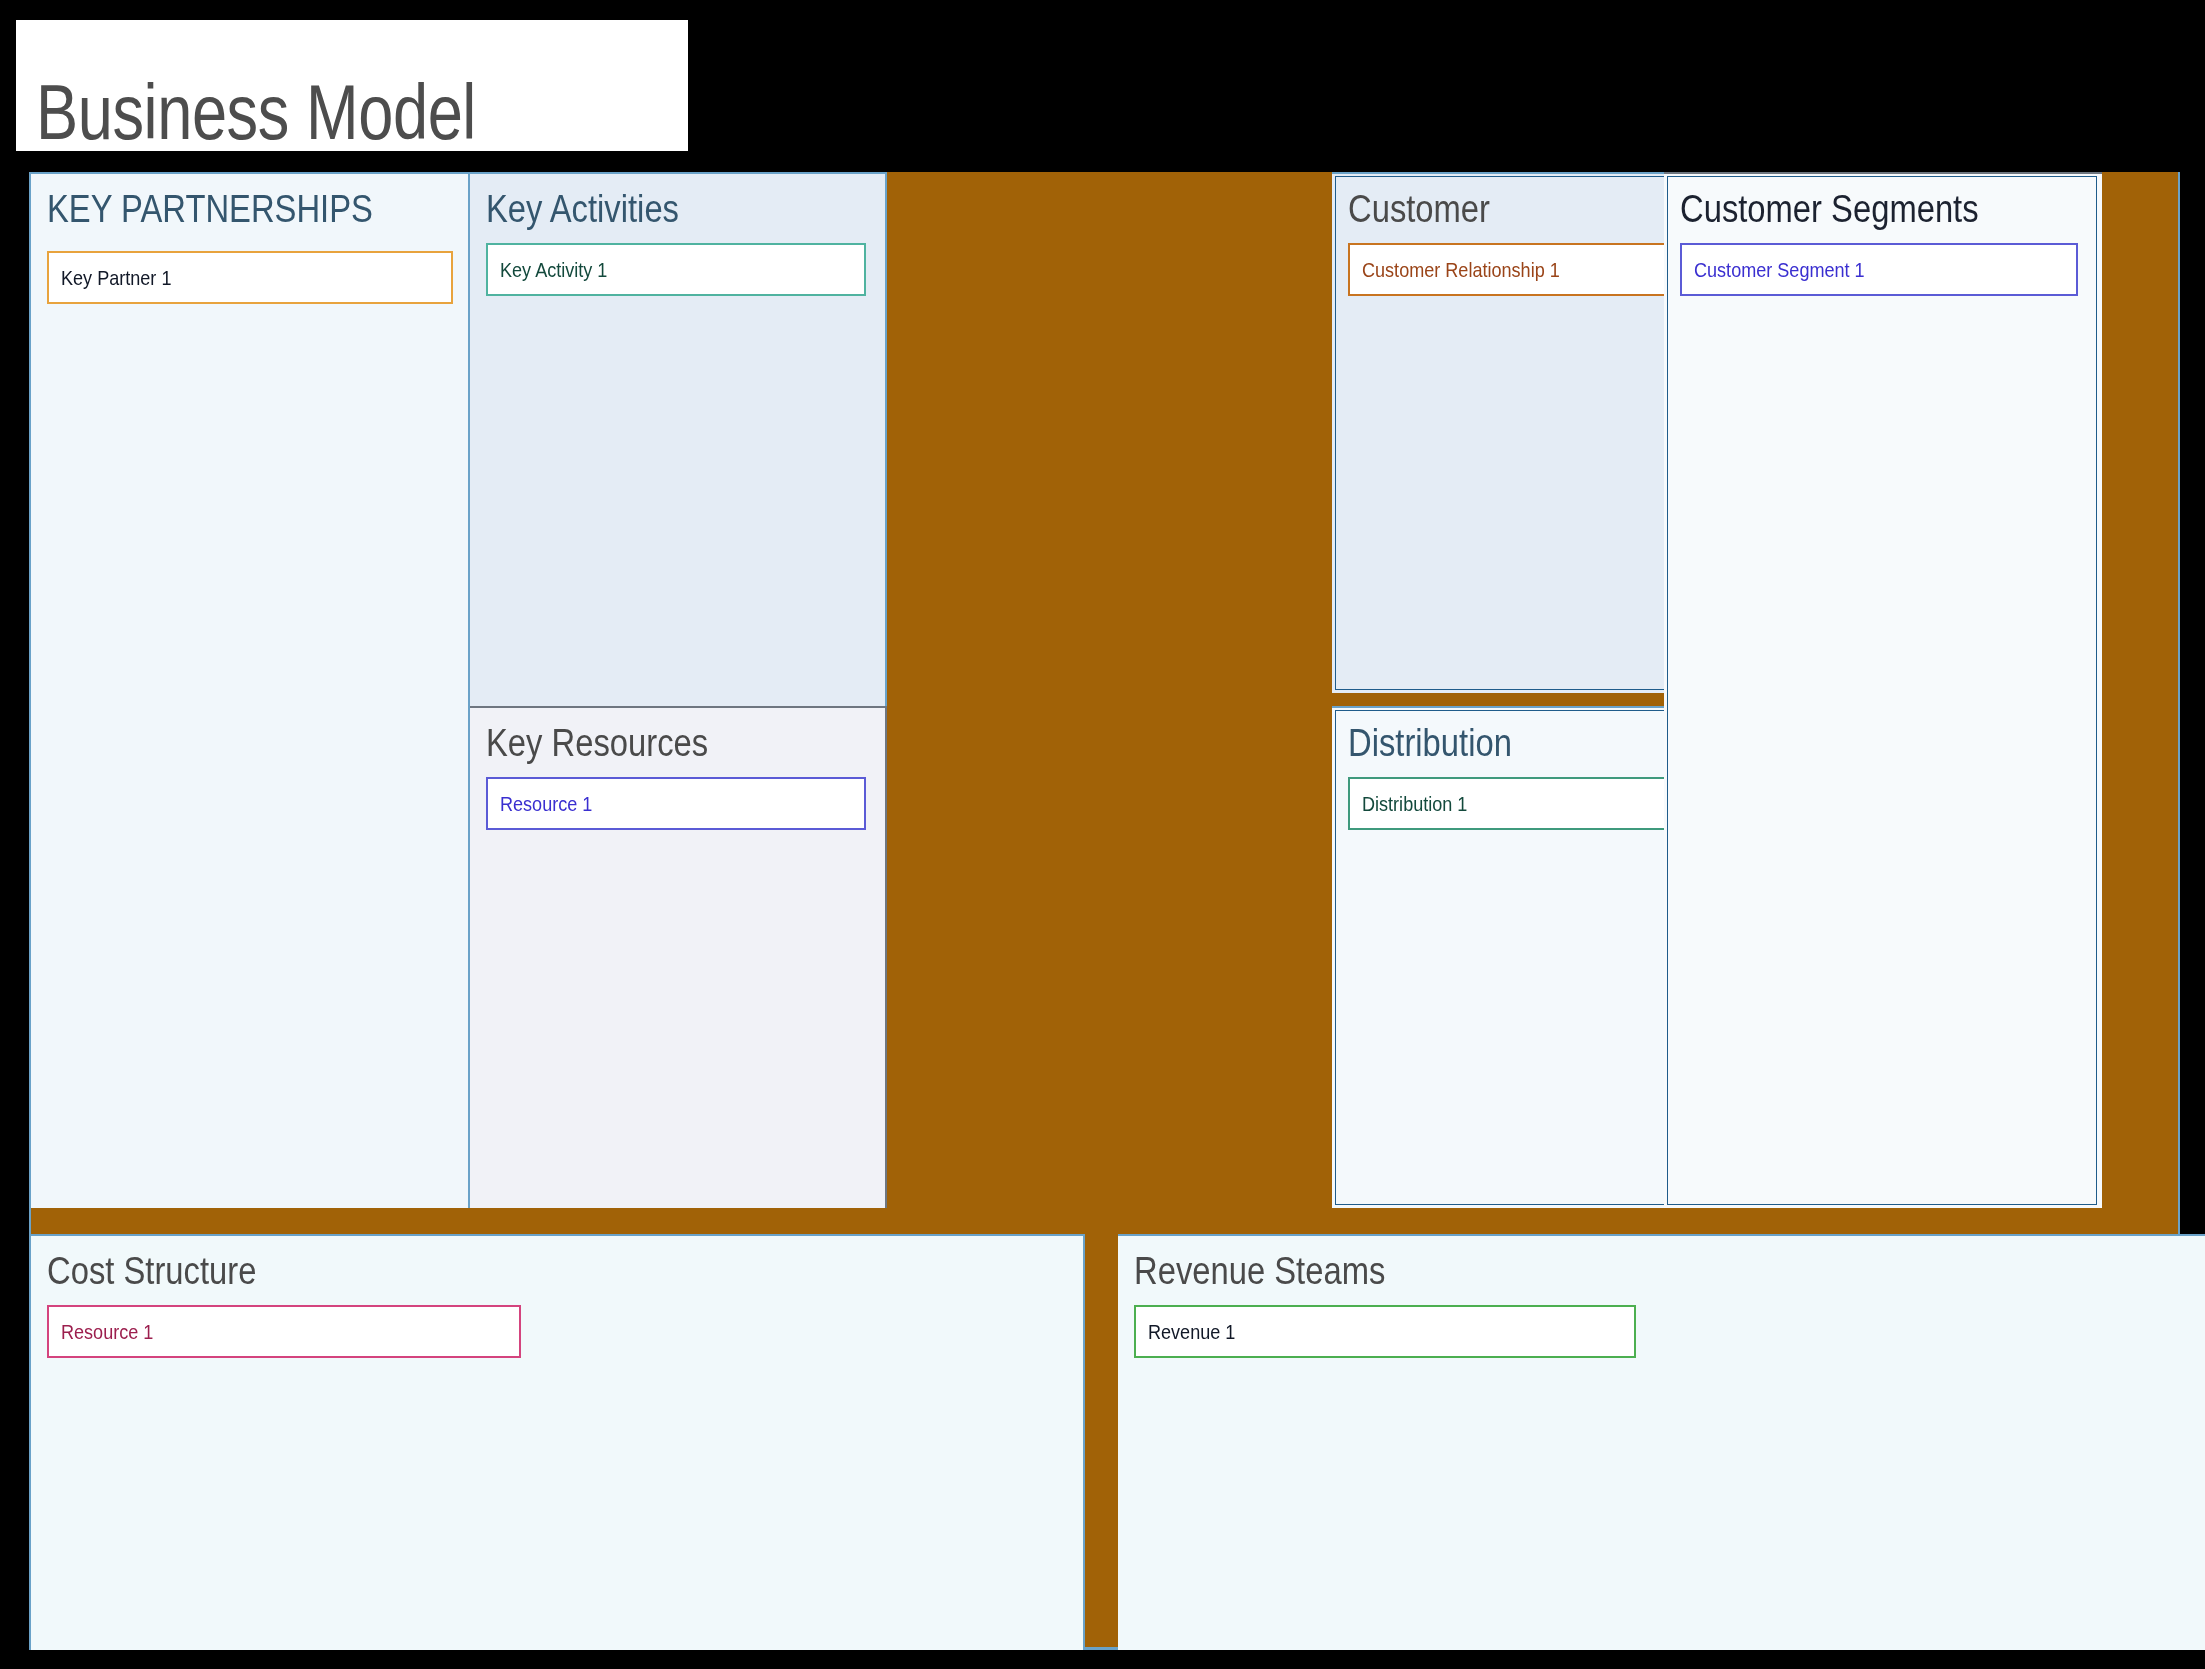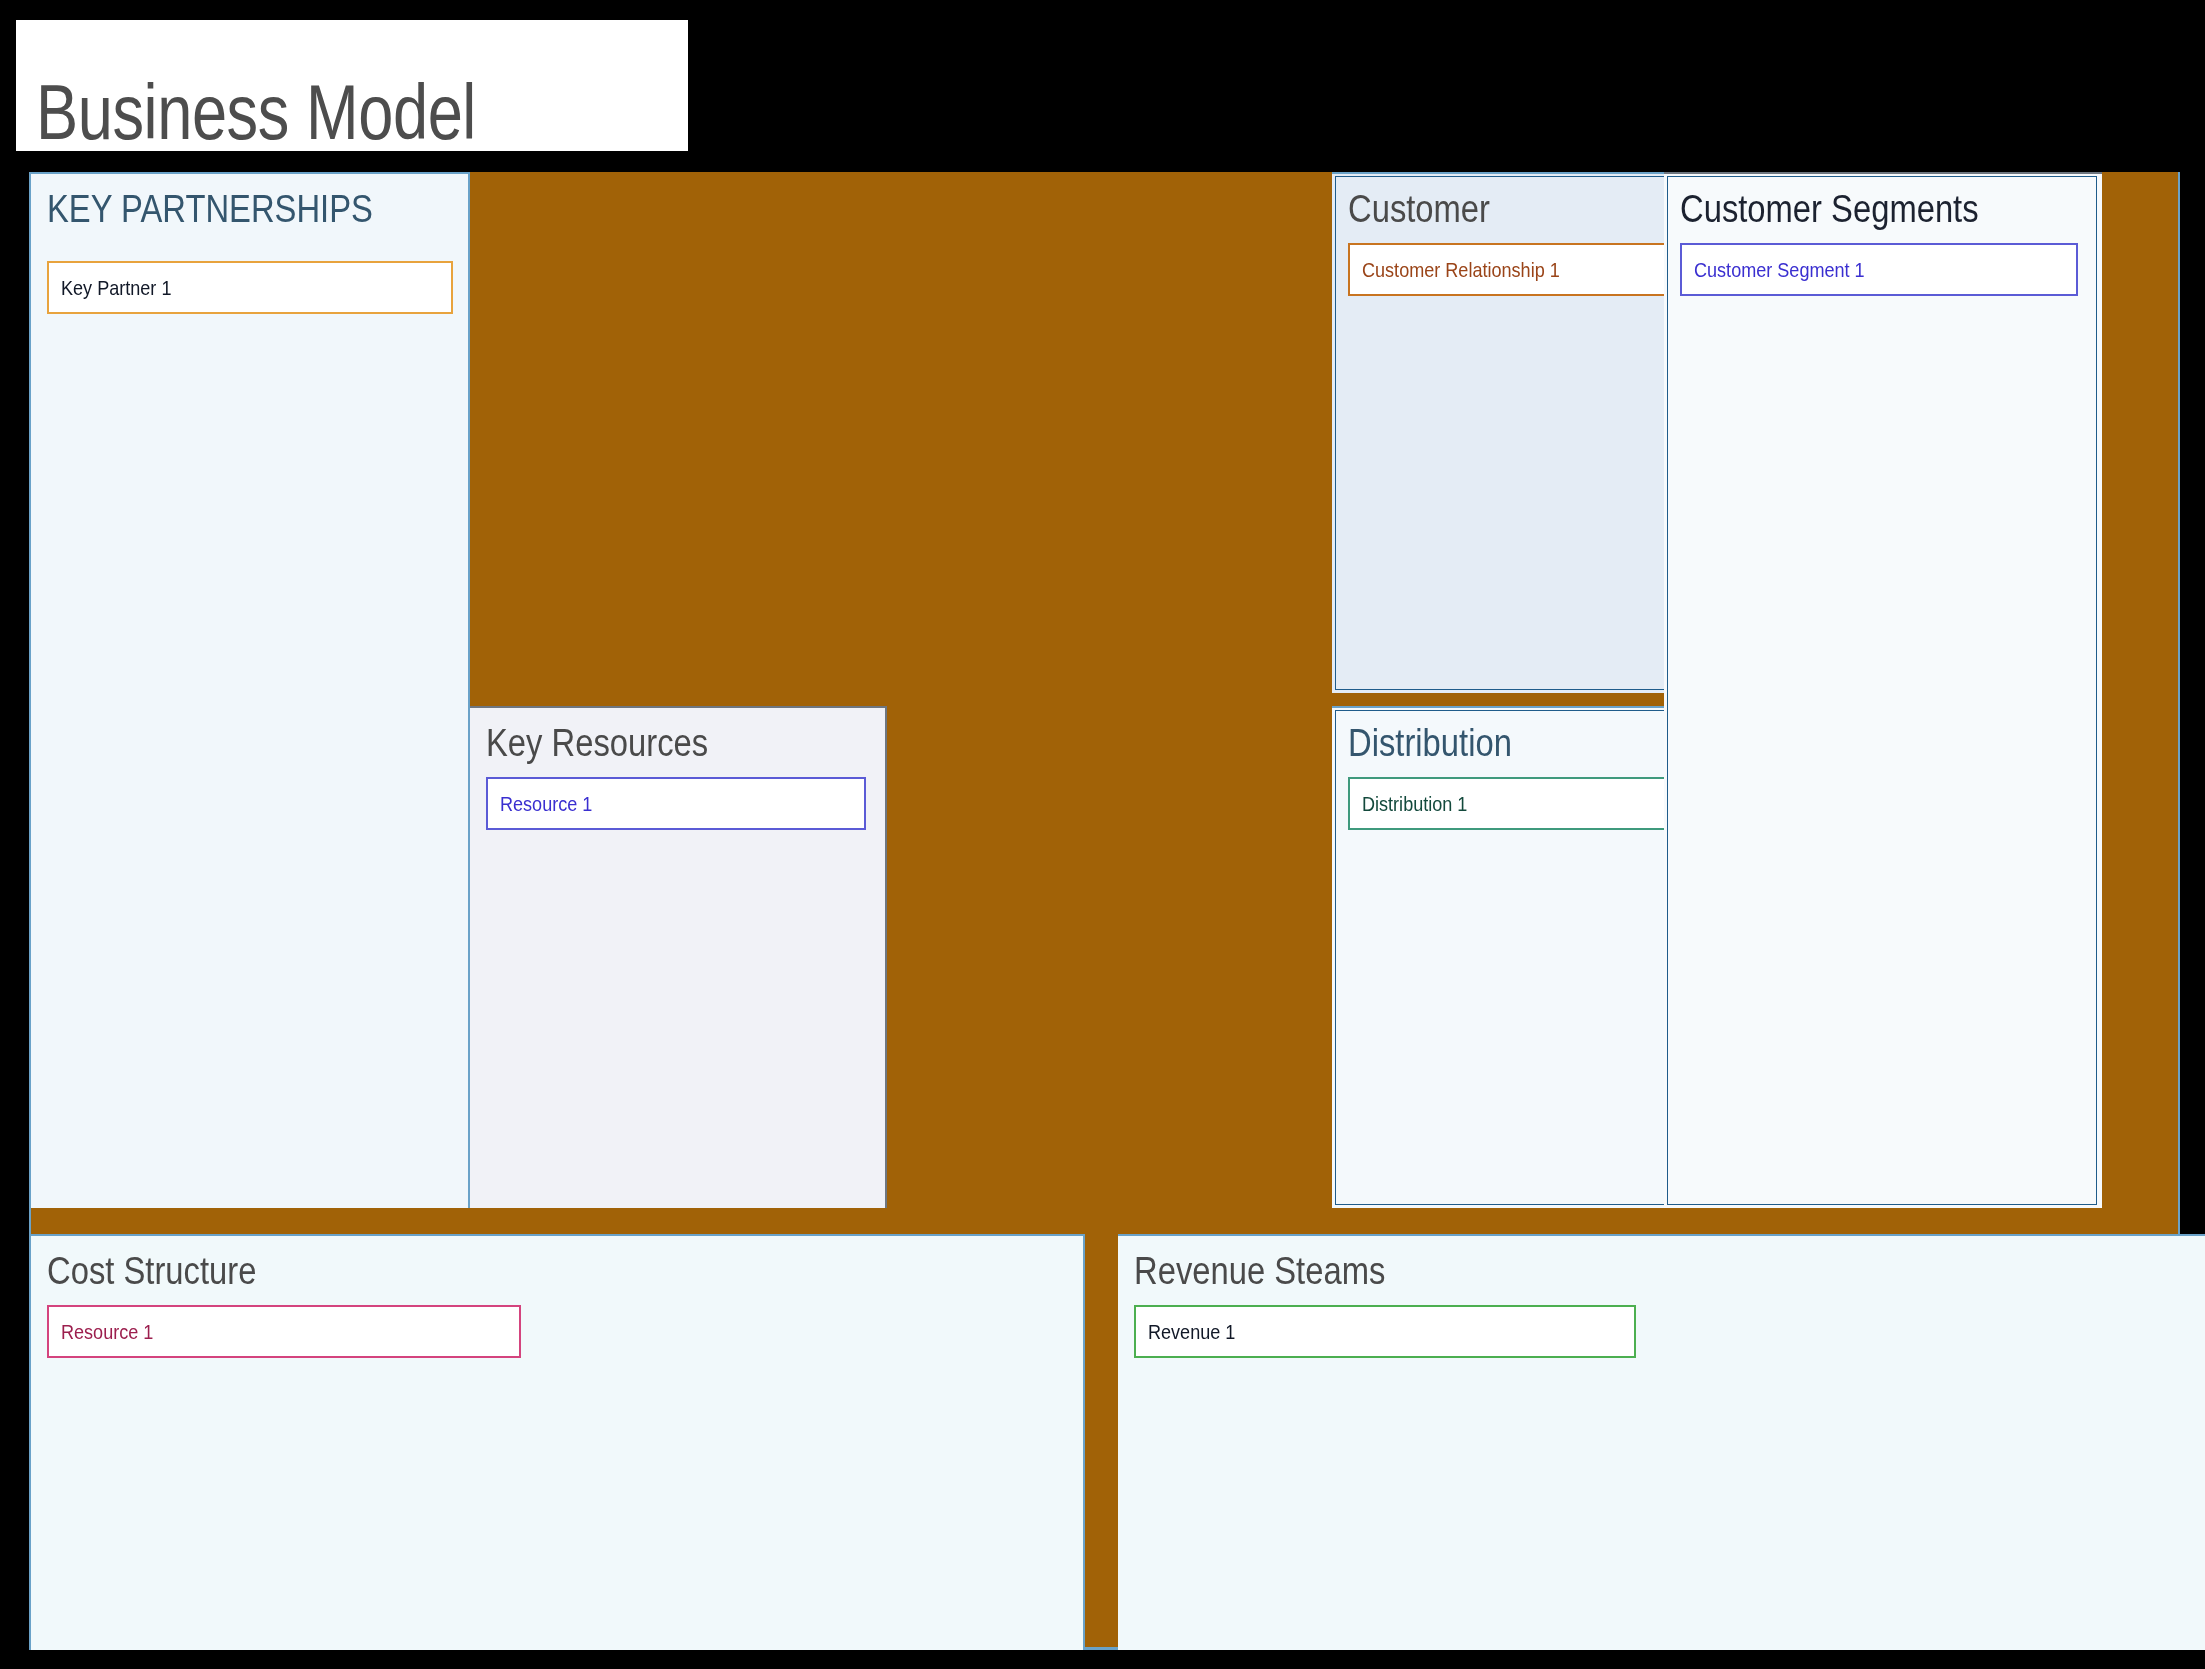--- a/index.html
+++ b/index.html
@@ -94,26 +94,34 @@
 
 <div id="title-box">
   <div id="title-text">Business Model</div>
 </div>
 
 <div id="canvas" style="border-left: 2.6px solid rgb(106, 162, 200); border-bottom: 3.1px solid rgb(106, 162, 200); border-right: 2.6px solid rgb(106, 162, 200);">
 
   <div class="panel" id="p-key-partnerships" style="left: 0px; top: 0px; width: 439px; height: 1036px; background: rgb(241, 247, 251); border-top: 2.6px solid rgb(106, 162, 200); border-right: 2.1px solid rgb(106, 162, 200);">
     <div class="panel-inner">
       <div class="panel-title title-slate">KEY PARTNERSHIPS</div>
-      <div class="card" id="c-key-partnerships" style="border-color: rgb(232, 163, 61); background: rgb(255, 255, 255); width: 406px; margin-top: 31px;">
+      <div class="card" id="c-key-partnerships" style="border-color: rgb(232, 163, 61); background: rgb(255, 255, 255); width: 406px; margin-top: 21px;">
         <span class="card-text" id="t-key-partnerships" style="color: rgb(17, 24, 39);">Key Partner 1</span>
       </div>
     </div>
   </div>
 
+  <div class="panel" id="p-key-activities" style="left: 439px; top: 0px; width: 417px; height: 534px; background: rgb(228, 236, 245); border-top: 2.6px solid rgb(106, 162, 200); border-right: 2.1px solid rgb(106, 162, 200);">
+    <div class="panel-inner">
+      <div class="panel-title title-slate">Key Activities</div>
+      <div class="card" id="c-key-activities" style="border-color: rgb(79, 179, 160); background: rgb(255, 255, 255); width: 380px; margin-top: 13.5px;">
+        <span class="card-text" id="t-key-activities" style="color: rgb(19, 73, 60);">Key Activity 1</span>
+      </div>
+    </div>
+  </div>
 
   <div class="panel" id="p-key-resources" style="left: 439px; top: 534px; width: 417px; height: 502px; background: rgb(241, 242, 247); border-top: 2.6px solid rgb(110, 118, 128); border-right: 2.1px solid rgb(110, 118, 128);">
     <div class="panel-inner">
       <div class="panel-title title-gray">Key Resources</div>
       <div class="card" id="c-key-resources" style="border-color: rgb(91, 91, 214); background: rgb(255, 255, 255); width: 380px; margin-top: 13.5px;">
         <span class="card-text" id="t-key-resources" style="color: rgb(58, 47, 208);">Resource 1</span>
       </div>
     </div>
   </div>
 

